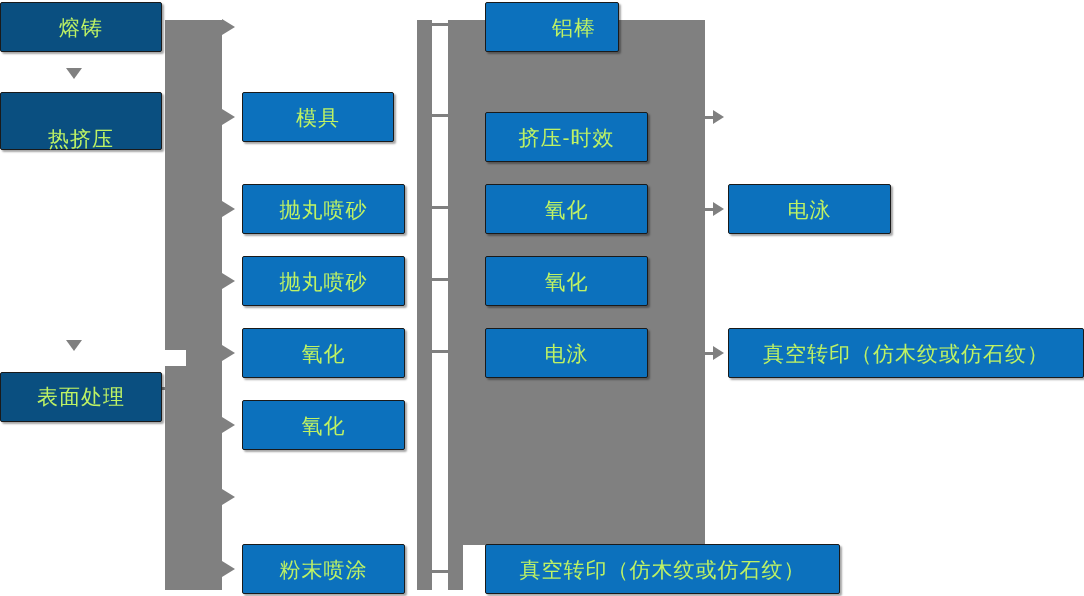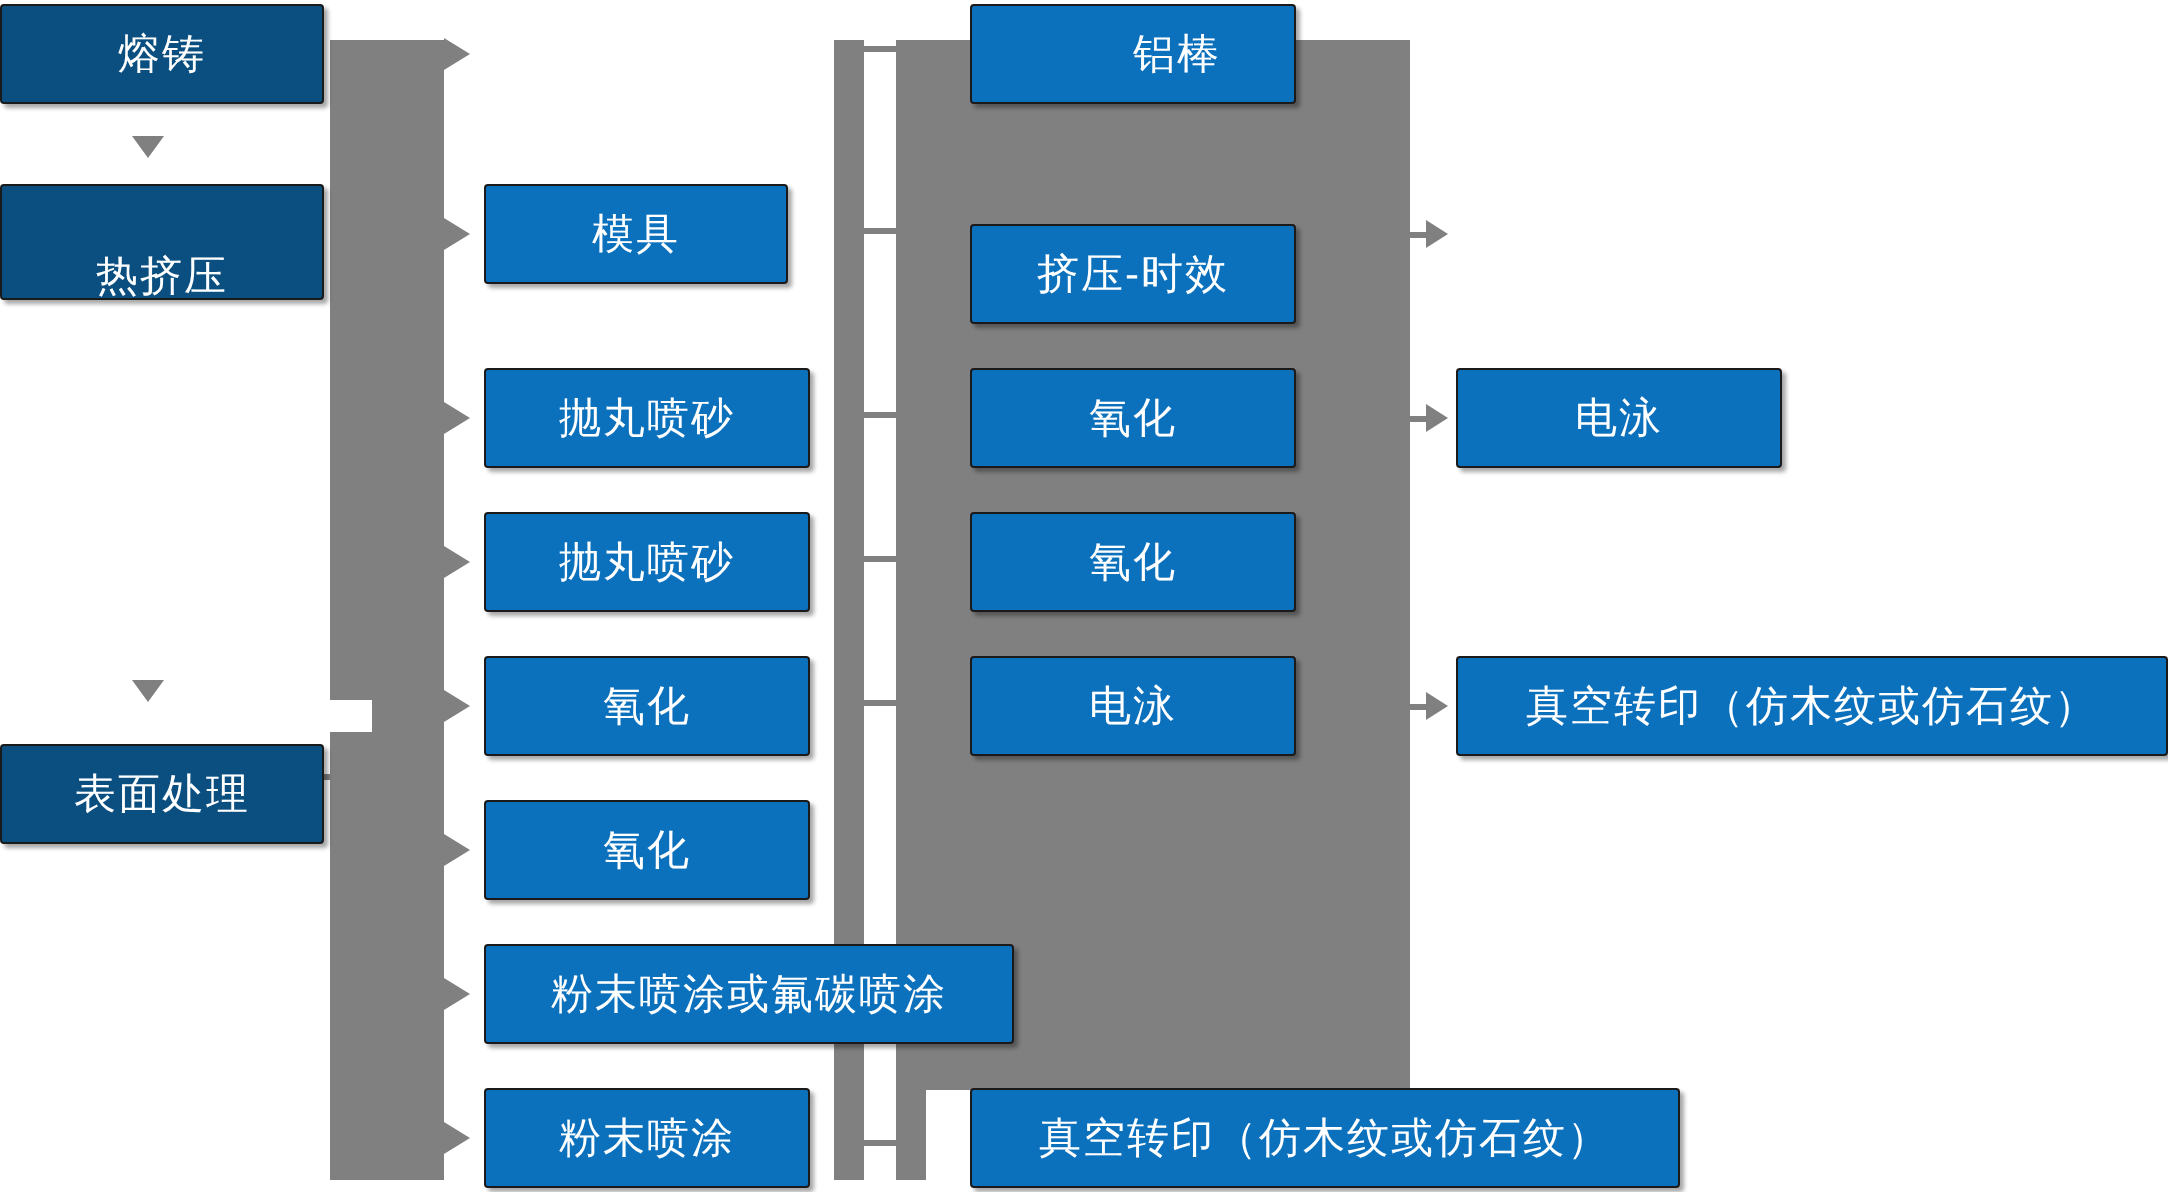--- a/index.html
+++ b/index.html
@@ -58,21 +58,21 @@
     border-top: 11px solid #808080;
   }
 
   
   .node {
     position: absolute;
     box-sizing: border-box;
     display: flex;
     align-items: center;
     justify-content: center;
-    color: #ffffff;
+    color: #bef264;
     border: 1px solid #1a1a1a;
     border-radius: 2px;
     font-size: 21px;
     line-height: 1;
     letter-spacing: 1px;
     white-space: nowrap;
     box-shadow: 2px 2px 2px rgba(0,0,0,0.35);
     z-index: 5;
   }
   .node.dark {
@@ -145,28 +145,25 @@
   </div>
   <div class="node light" style="left:242px; top:256px; width:163px; height:50px;">
     <span>抛丸喷砂</span>
   </div>
   <div class="node light" style="left:242px; top:328px; width:163px; height:50px;">
     <span>氧化</span>
   </div>
   <div class="node light" style="left:242px; top:400px; width:163px; height:50px;">
     <span>氧化</span>
   </div>
-  <div class="node light" style="left:242px; top:472px; width:265px; height:50px;">
-    <span>粉末喷涂或氟碳喷涂</span>
-  </div>
   <div class="node light" style="left:242px; top:544px; width:163px; height:50px;">
     <span>粉末喷涂</span>
   </div>
 
-  <div class="node light" style="left:485px; top:2px; width:163px; height:50px;padding-left:44px;">
+  <div class="node light" style="left:485px; top:2px; width:134px; height:50px;padding-left:44px;">
     <span>铝棒</span>
   </div>
   <div class="node light" style="left:485px; top:92px; width:163px; height:50px;margin-top:20px;">
     <span>挤压-时效</span>
   </div>
   <div class="node light" style="left:485px; top:184px; width:163px; height:50px;">
     <span>氧化</span>
   </div>
   <div class="node light" style="left:485px; top:256px; width:163px; height:50px;">
     <span>氧化</span>

